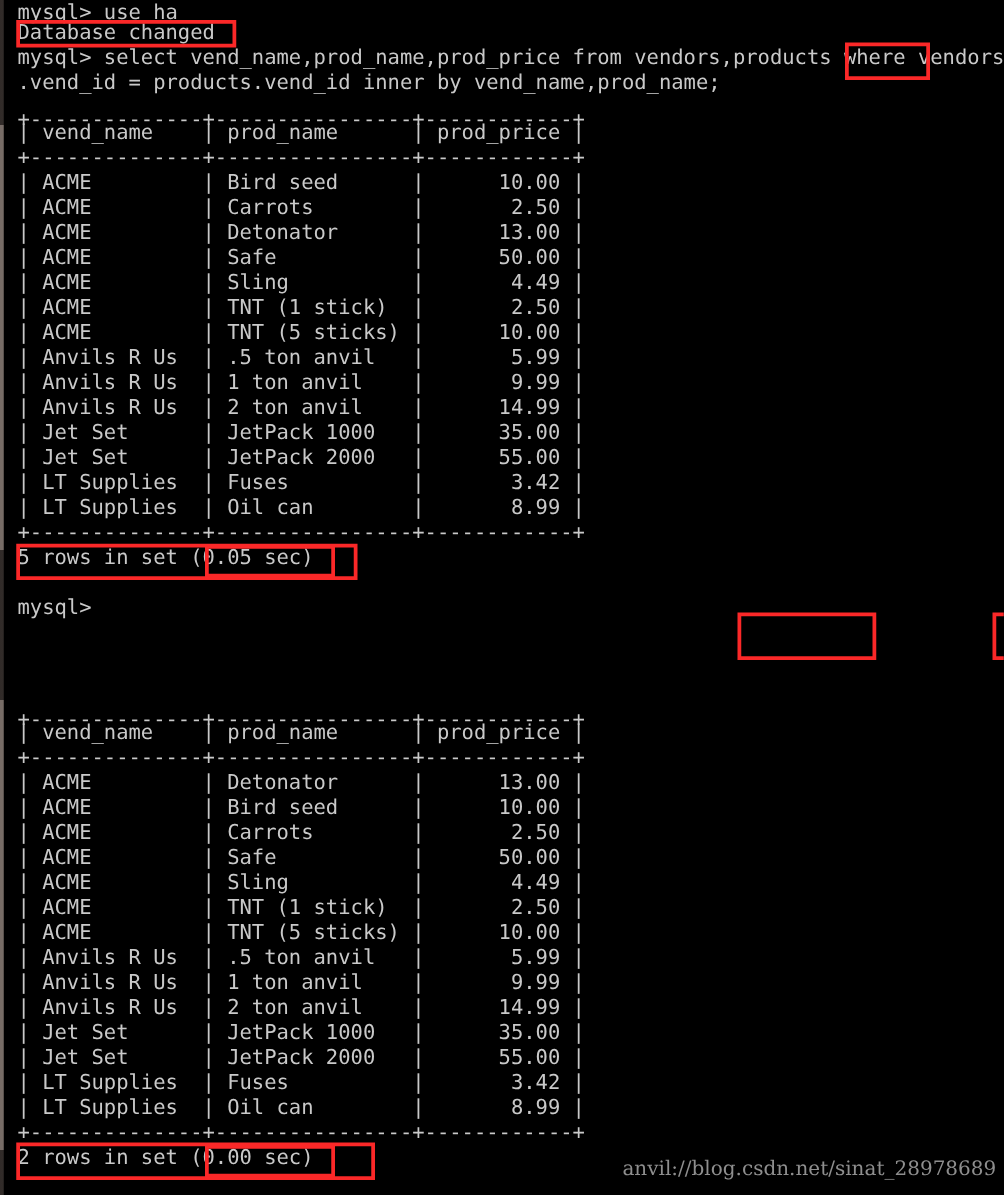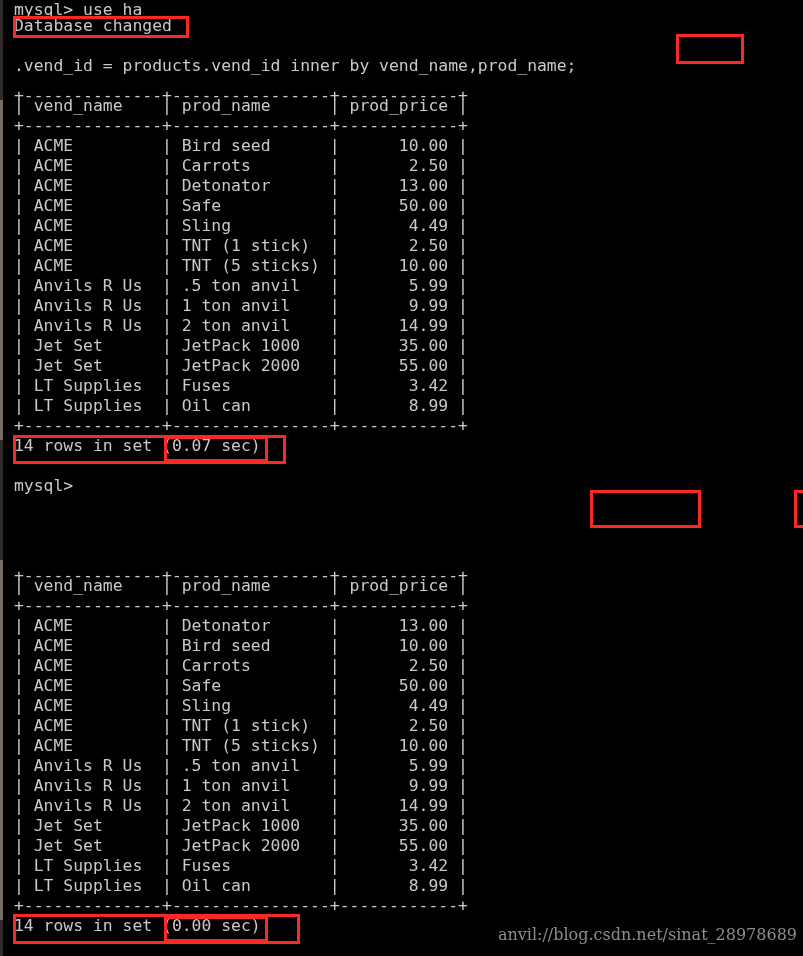--- a/index.html
+++ b/index.html
@@ -74,61 +74,62 @@
 </style>
 </head>
 <body>
 
 <div id="edge-strip"></div>
 
 <div id="terminal">
 
   <div class="line" style="top:0px">mysql&gt; use ha</div>
   <div class="line" style="top:16px">Database changed</div>
+  <div class="line" style="top:36px">mysql&gt; select vend_name,prod_name,prod_price from vendors,products where vendors</div>
   <div class="line" style="top:56px">.vend_id = products.vend_id inner by vend_name,prod_name;</div>
   <div class="line" style="top:86px">+--------------+----------------+------------+</div>
   <div class="line" style="top:96px">| vend_name    | prod_name      | prod_price |</div>
   <div class="line" style="top:116px">+--------------+----------------+------------+</div>
   <div class="line" style="top:136px">| ACME         | Bird seed      |      10.00 |</div>
   <div class="line" style="top:156px">| ACME         | Carrots        |       2.50 |</div>
   <div class="line" style="top:176px">| ACME         | Detonator      |      13.00 |</div>
   <div class="line" style="top:196px">| ACME         | Safe           |      50.00 |</div>
   <div class="line" style="top:216px">| ACME         | Sling          |       4.49 |</div>
   <div class="line" style="top:236px">| ACME         | TNT (1 stick)  |       2.50 |</div>
   <div class="line" style="top:256px">| ACME         | TNT (5 sticks) |      10.00 |</div>
   <div class="line" style="top:276px">| Anvils R Us  | .5 ton anvil   |       5.99 |</div>
   <div class="line" style="top:296px">| Anvils R Us  | 1 ton anvil    |       9.99 |</div>
   <div class="line" style="top:316px">| Anvils R Us  | 2 ton anvil    |      14.99 |</div>
   <div class="line" style="top:336px">| Jet Set      | JetPack 1000   |      35.00 |</div>
   <div class="line" style="top:356px">| Jet Set      | JetPack 2000   |      55.00 |</div>
   <div class="line" style="top:376px">| LT Supplies  | Fuses          |       3.42 |</div>
   <div class="line" style="top:396px">| LT Supplies  | Oil can        |       8.99 |</div>
   <div class="line" style="top:416px">+--------------+----------------+------------+</div>
-  <div class="line" style="top:436px">14 rows in set (0.07 sec)</div>
+  <div class="line" style="top:436px">5 rows in set (0.05 sec)</div>
   <div class="line" style="top:456px"></div>
   <div class="line" style="top:476px">mysql&gt;</div>
   <div class="line" style="top:566px">+--------------+----------------+------------+</div>
   <div class="line" style="top:576px">| vend_name    | prod_name      | prod_price |</div>
   <div class="line" style="top:596px">+--------------+----------------+------------+</div>
   <div class="line" style="top:616px">| ACME         | Detonator      |      13.00 |</div>
   <div class="line" style="top:636px">| ACME         | Bird seed      |      10.00 |</div>
   <div class="line" style="top:656px">| ACME         | Carrots        |       2.50 |</div>
   <div class="line" style="top:676px">| ACME         | Safe           |      50.00 |</div>
   <div class="line" style="top:696px">| ACME         | Sling          |       4.49 |</div>
   <div class="line" style="top:716px">| ACME         | TNT (1 stick)  |       2.50 |</div>
   <div class="line" style="top:736px">| ACME         | TNT (5 sticks) |      10.00 |</div>
   <div class="line" style="top:756px">| Anvils R Us  | .5 ton anvil   |       5.99 |</div>
   <div class="line" style="top:776px">| Anvils R Us  | 1 ton anvil    |       9.99 |</div>
   <div class="line" style="top:796px">| Anvils R Us  | 2 ton anvil    |      14.99 |</div>
   <div class="line" style="top:816px">| Jet Set      | JetPack 1000   |      35.00 |</div>
   <div class="line" style="top:836px">| Jet Set      | JetPack 2000   |      55.00 |</div>
   <div class="line" style="top:856px">| LT Supplies  | Fuses          |       3.42 |</div>
   <div class="line" style="top:876px">| LT Supplies  | Oil can        |       8.99 |</div>
   <div class="line" style="top:896px">+--------------+----------------+------------+</div>
-  <div class="line" style="top:916px">14 rows in set (0.00 sec)</div>
+  <div class="line" style="top:916px">2 rows in set (0.00 sec)</div>
 
   <div class="box" style="left:1px;  top:16px;  width:176px; height:22px;"></div>
   <div class="box" style="left:664px;top:34px;  width:68px;  height:30px;"></div>
   <div class="box" style="left:1px;  top:435px; width:273px;height:29px;"></div>
   <div class="box" style="left:152px;top:436px; width:104px;height:26px;"></div>
   <div class="box" style="left:578px;top:490px;width:111px;height:38px;"></div>
   <div class="box" style="left:782px;top:490px; width:24px; height:38px;"></div>
   <div class="box" style="left:1px;  top:914px; width:287px;height:30px;"></div>
   <div class="box" style="left:152px;top:916px; width:104px;height:26px;"></div>
 

